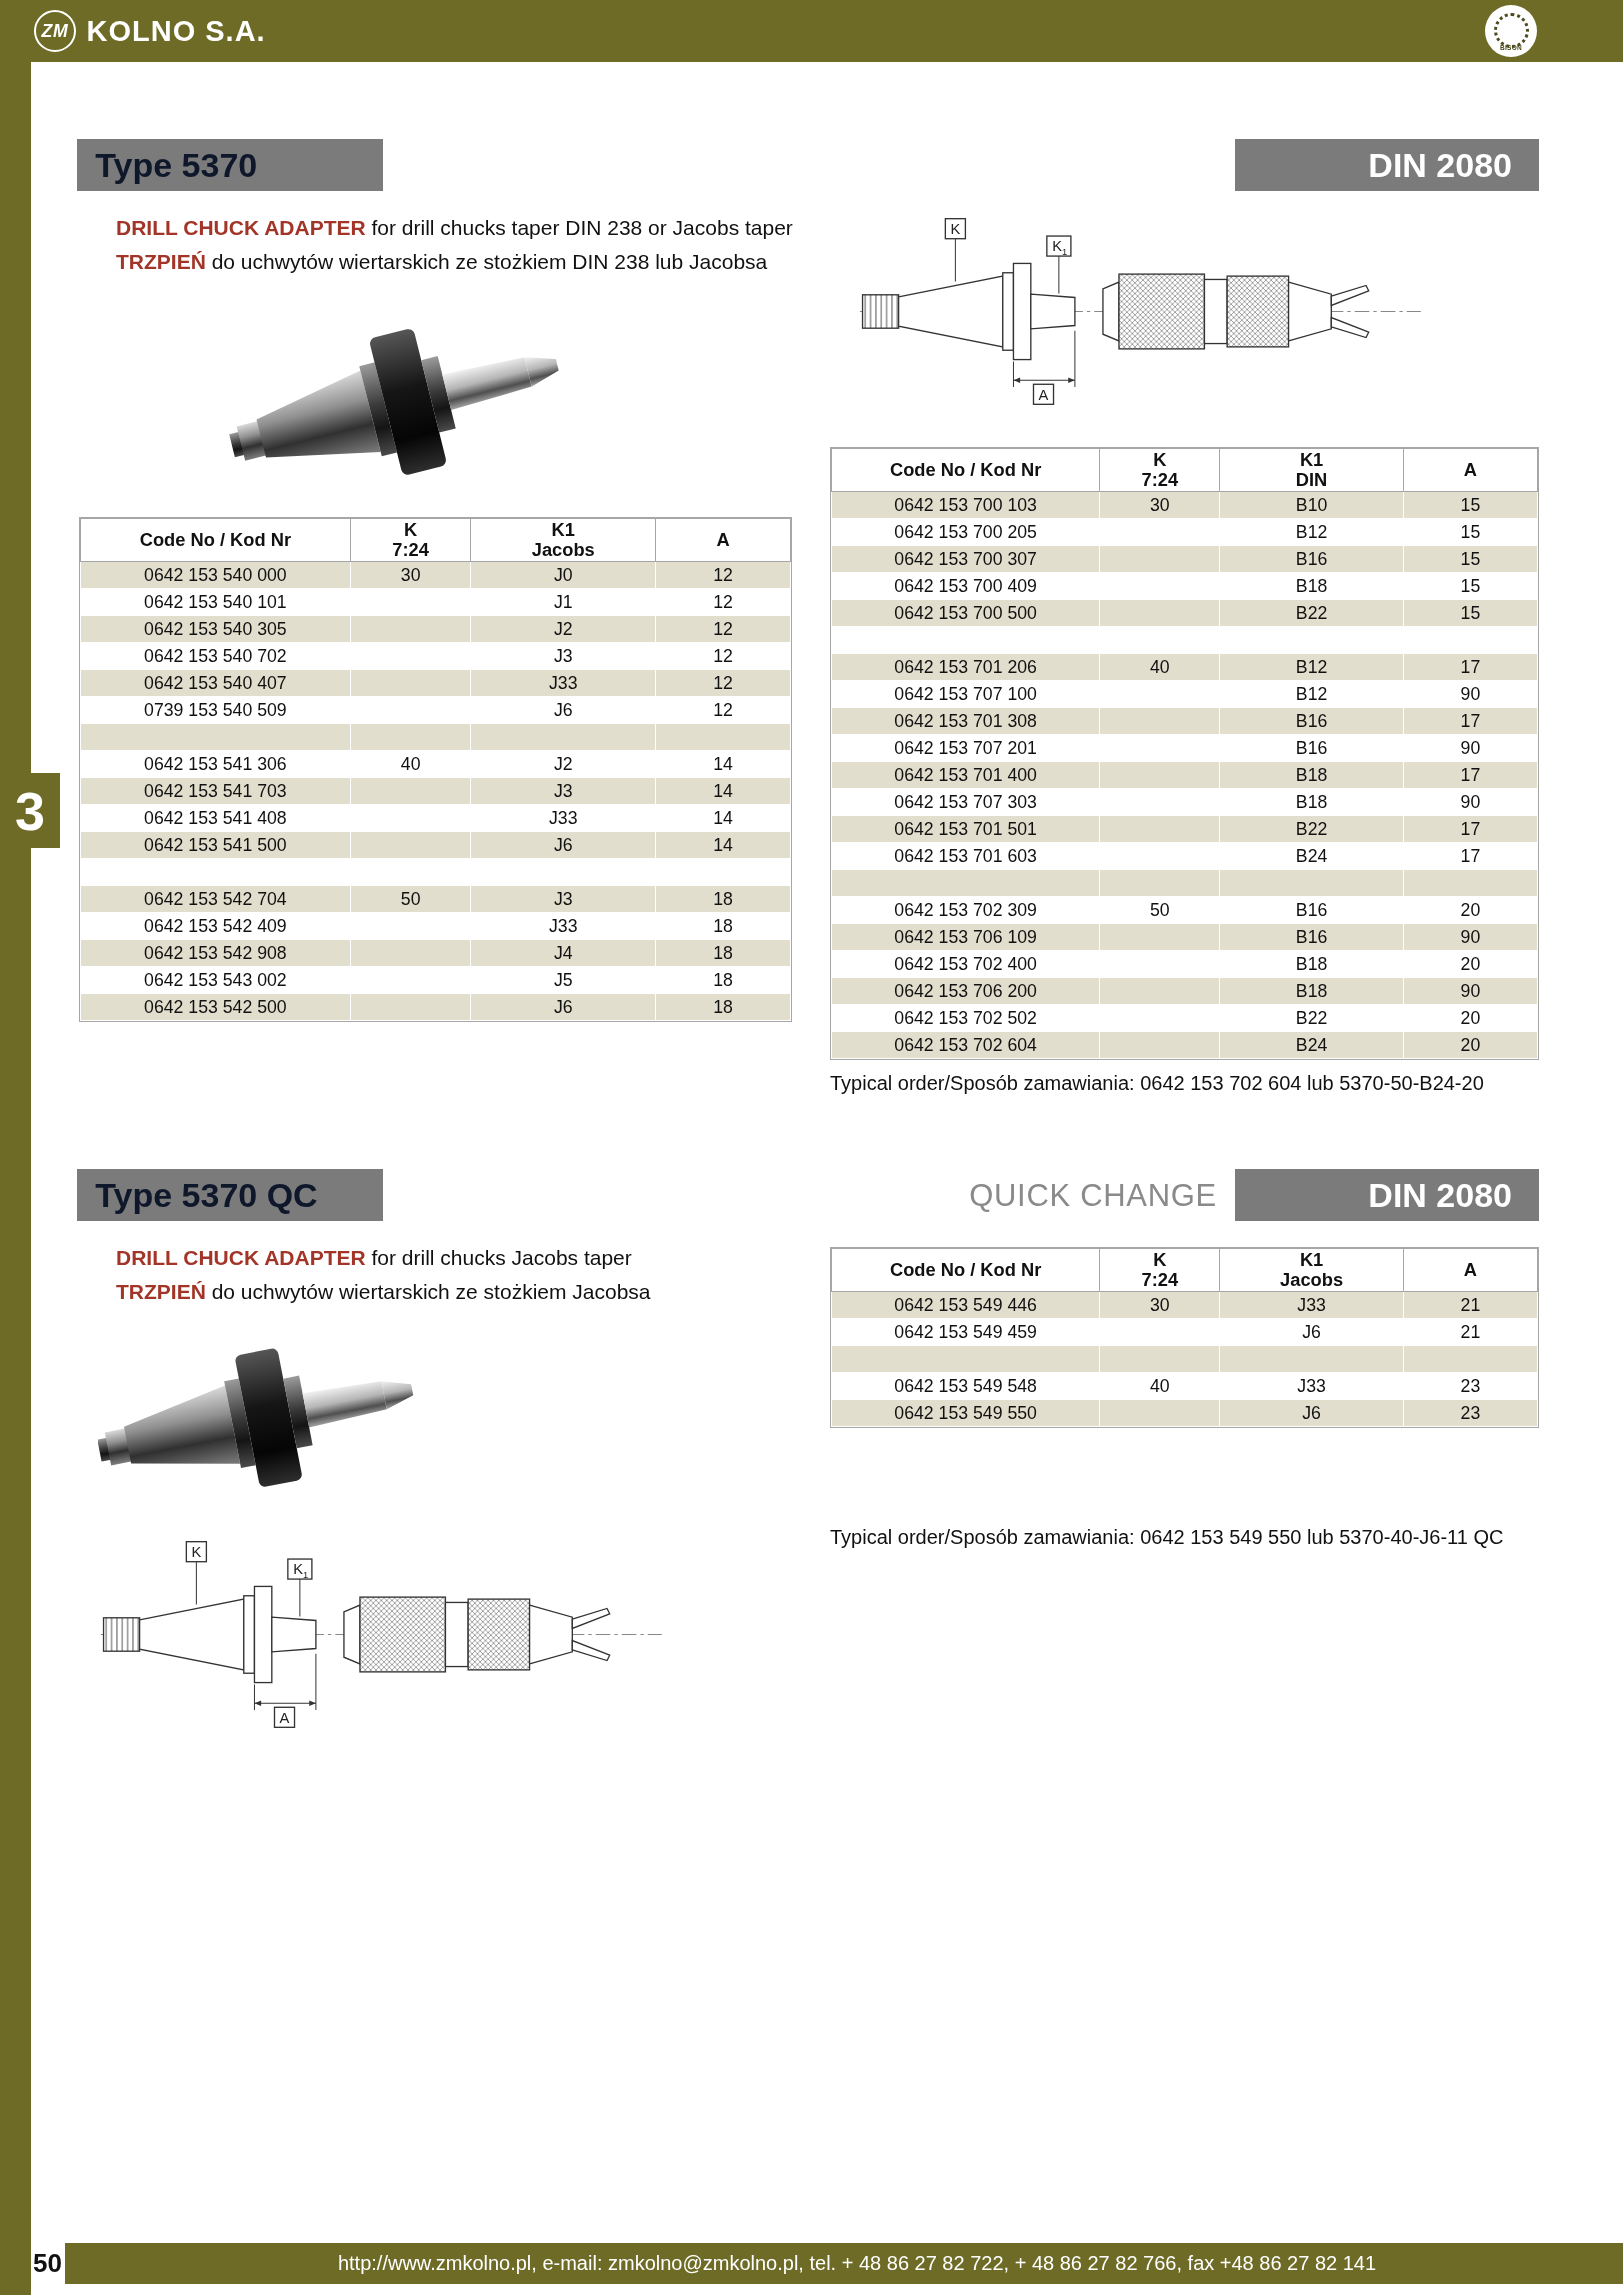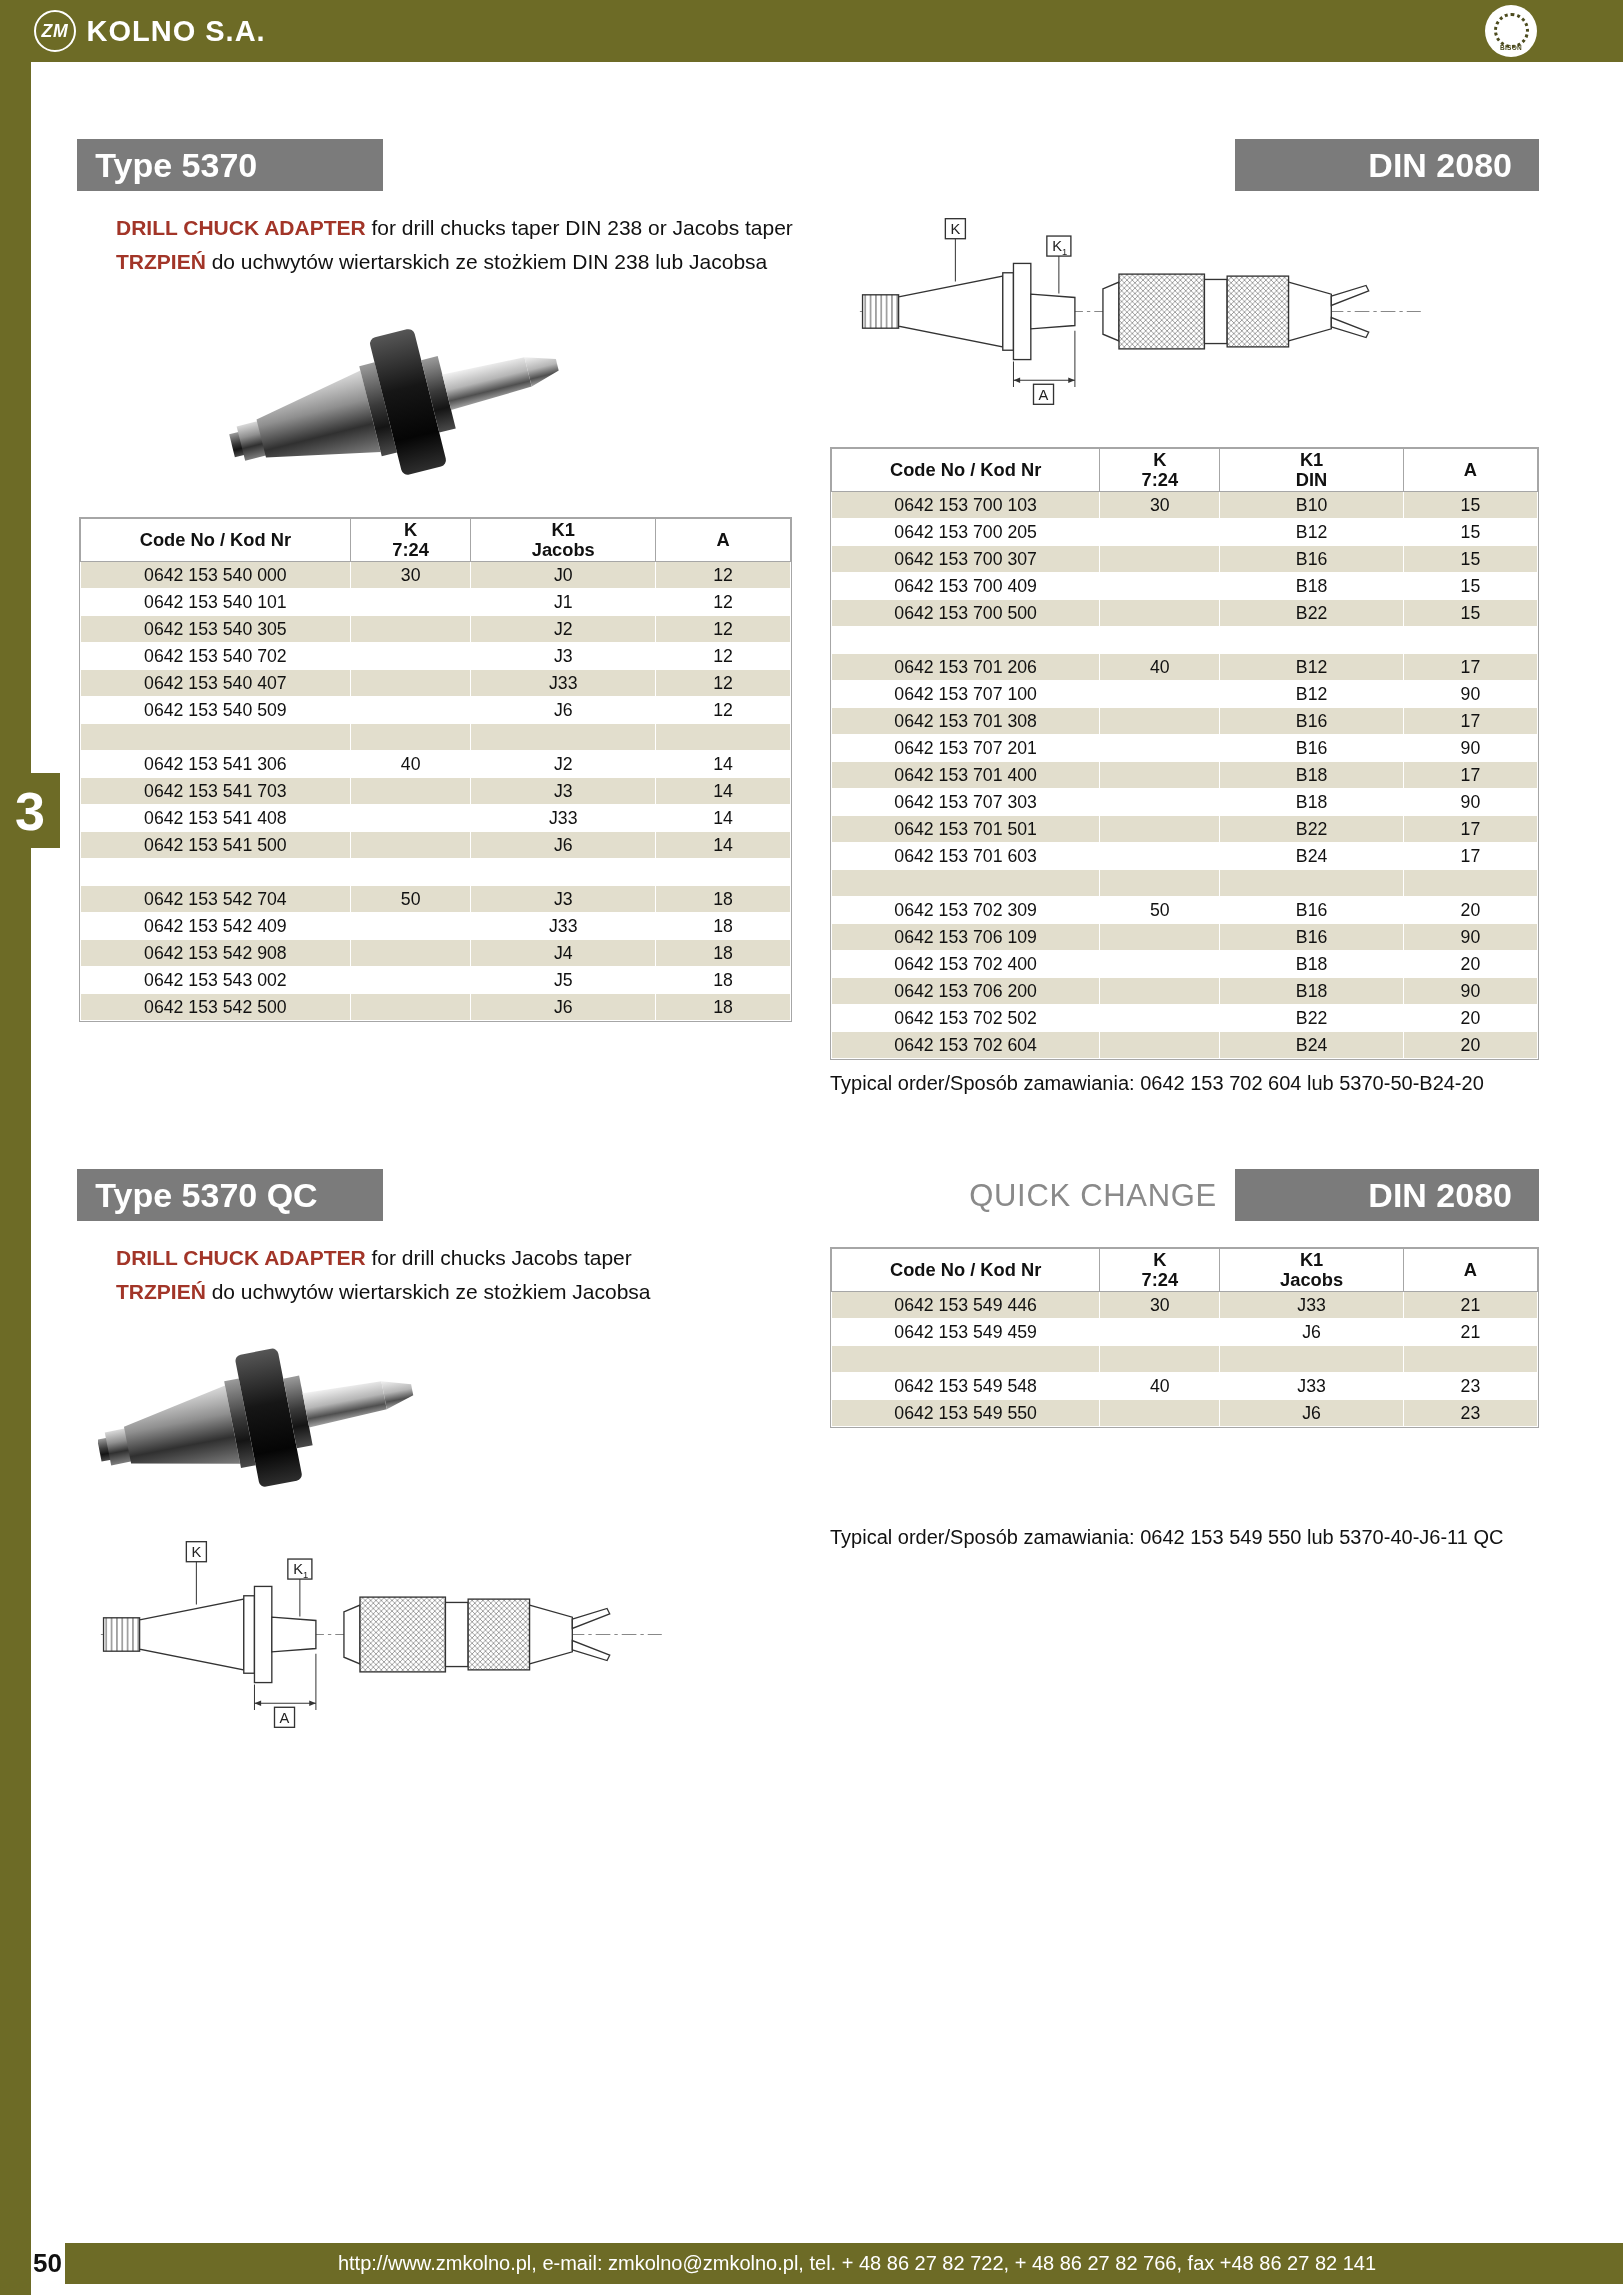--- a/index.html
+++ b/index.html
@@ -20,21 +20,21 @@
     display:flex; align-items:center; justify-content:center; }
   .bison-ring { width:35px; height:35px; border-radius:50%; border:3.9px dotted #4c4b1e; }
   .bison-text { position:absolute; bottom:5.9px; left:0; width:100%; text-align:center;
     font-size:6.5px; font-weight:bold; color:#4c4b1e; letter-spacing:0.3px; }
 
   .side-strip { position:absolute; left:0; top:62px; width:31px; height:2233px; background:var(--olive,#6d6b26); }
   .chapter { position:absolute; left:0; top:773px; width:60px; height:75px; background:var(--olive,#6d6b26);
     color:#fff; font-size:54px; font-weight:bold; display:flex; align-items:center; justify-content:center; }
 
   
-  .titlebox { position:absolute; height:52px; background:var(--gray-box,#7b7b7b); color:#ffffff;
+  .titlebox { position:absolute; height:52px; background:var(--gray-box,#7b7b7b); color:#0f172a;
     font-size:34px; font-weight:bold; display:flex; align-items:center; padding:0 18.3px; }
   .tb1 { left:77px; top:139px; width:306px; }
   .tb2 { left:77px; top:1169px; width:306px; }
   .dinbox { position:absolute; height:52px; background:var(--gray-box,#7b7b7b); color:#fff;
     font-size:34px; font-weight:bold; display:flex; align-items:center; justify-content:flex-end; padding:0 27px; }
   .db1 { left:1235px; top:139px; width:304px; }
   .db2 { left:1235px; top:1169px; width:304px; }
   .quick-change { position:absolute; left:916px; top:1176px; width:301px; height:39px;
     display:flex; align-items:center; justify-content:flex-end;
     color:#8a8a8a; font-weight:normal; font-size:31px; letter-spacing:0.7px; }
@@ -242,21 +242,21 @@
             <td>J3</td>
             <td>12</td>
           </tr>
           <tr class="beige">
             <td>0642 153 540 407</td>
             <td></td>
             <td>J33</td>
             <td>12</td>
           </tr>
           <tr class="white">
-            <td>0642 153 540 509</td>
+            <td>0739 153 540 509</td>
             <td></td>
             <td>J6</td>
             <td>12</td>
           </tr>
           <tr class="beige">
             <td></td>
             <td></td>
             <td></td>
             <td></td>
           </tr>

